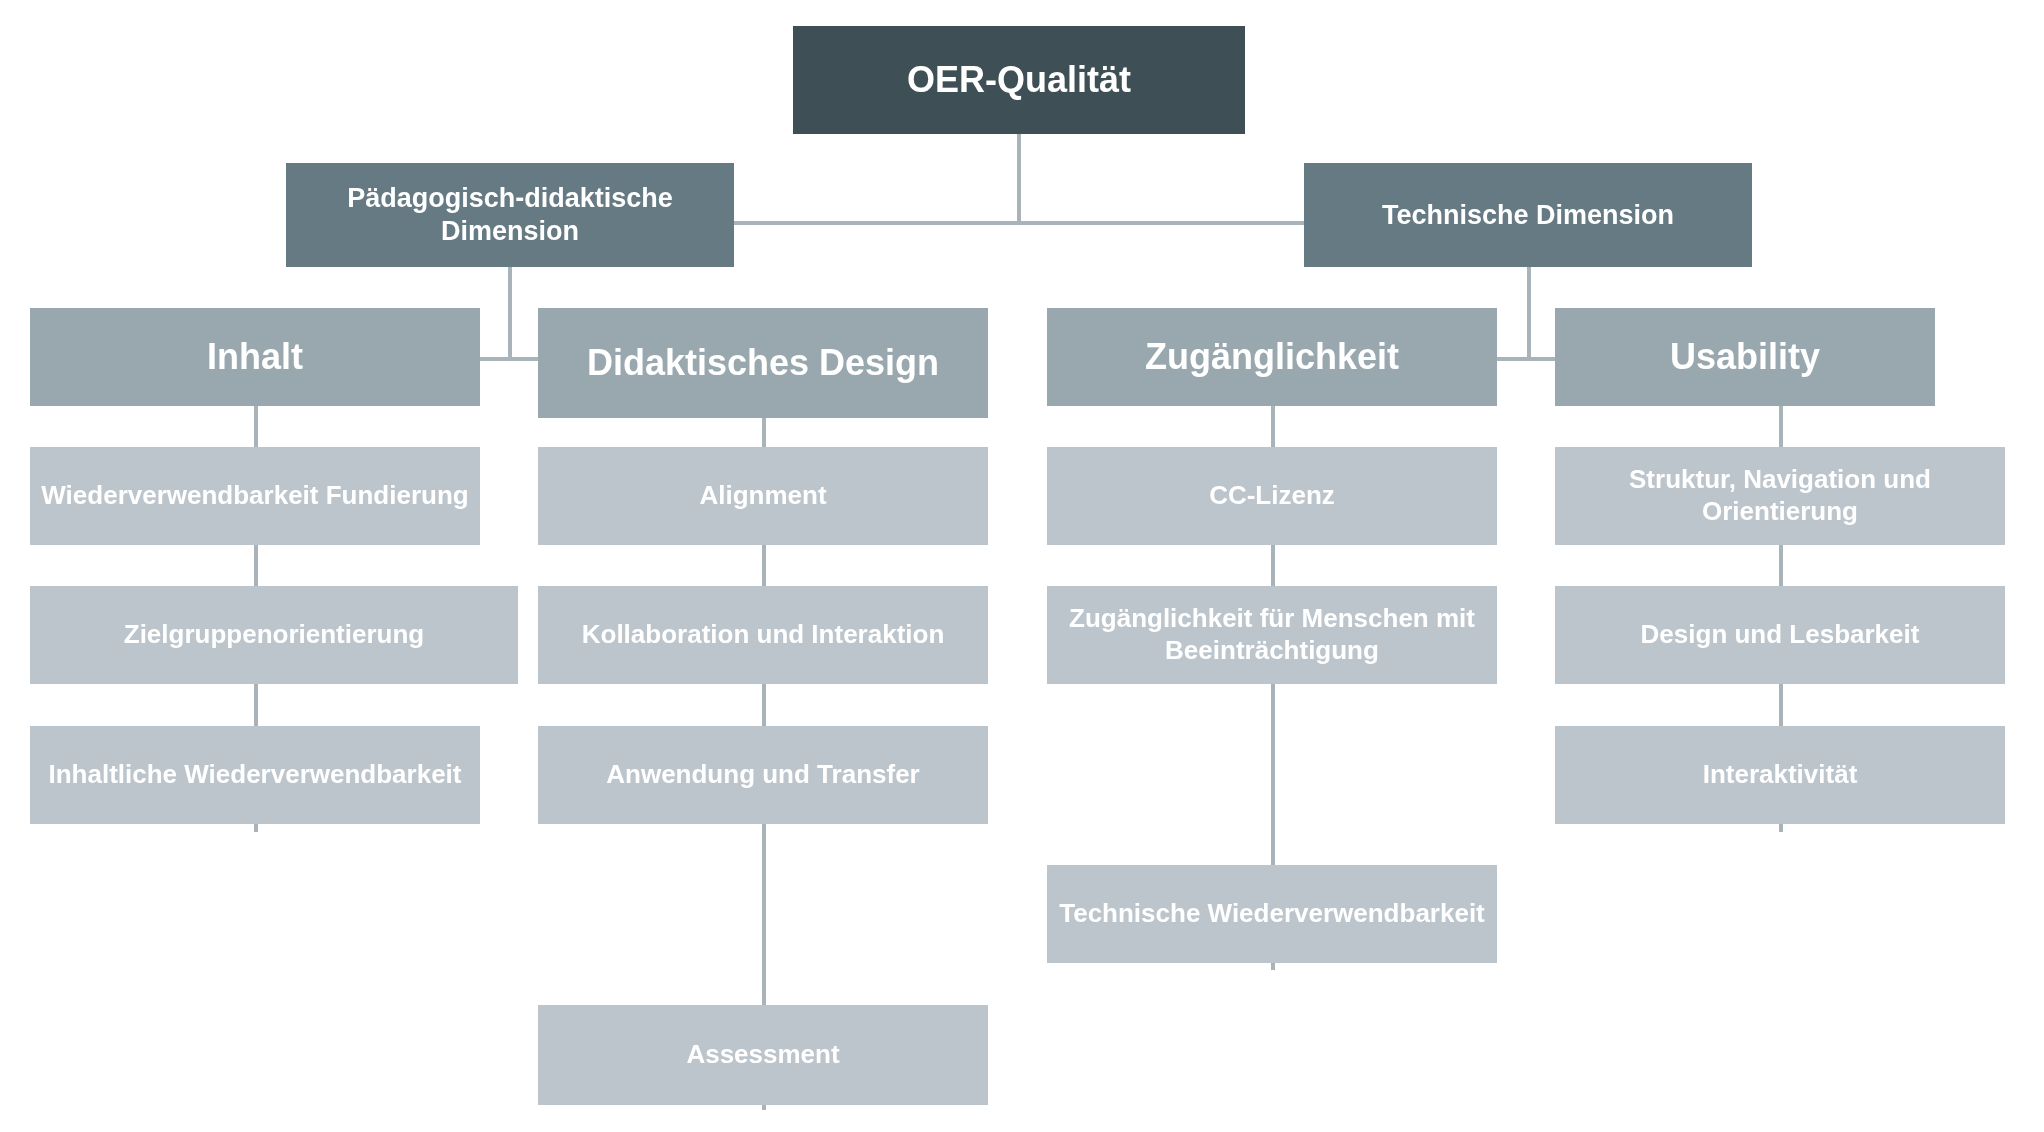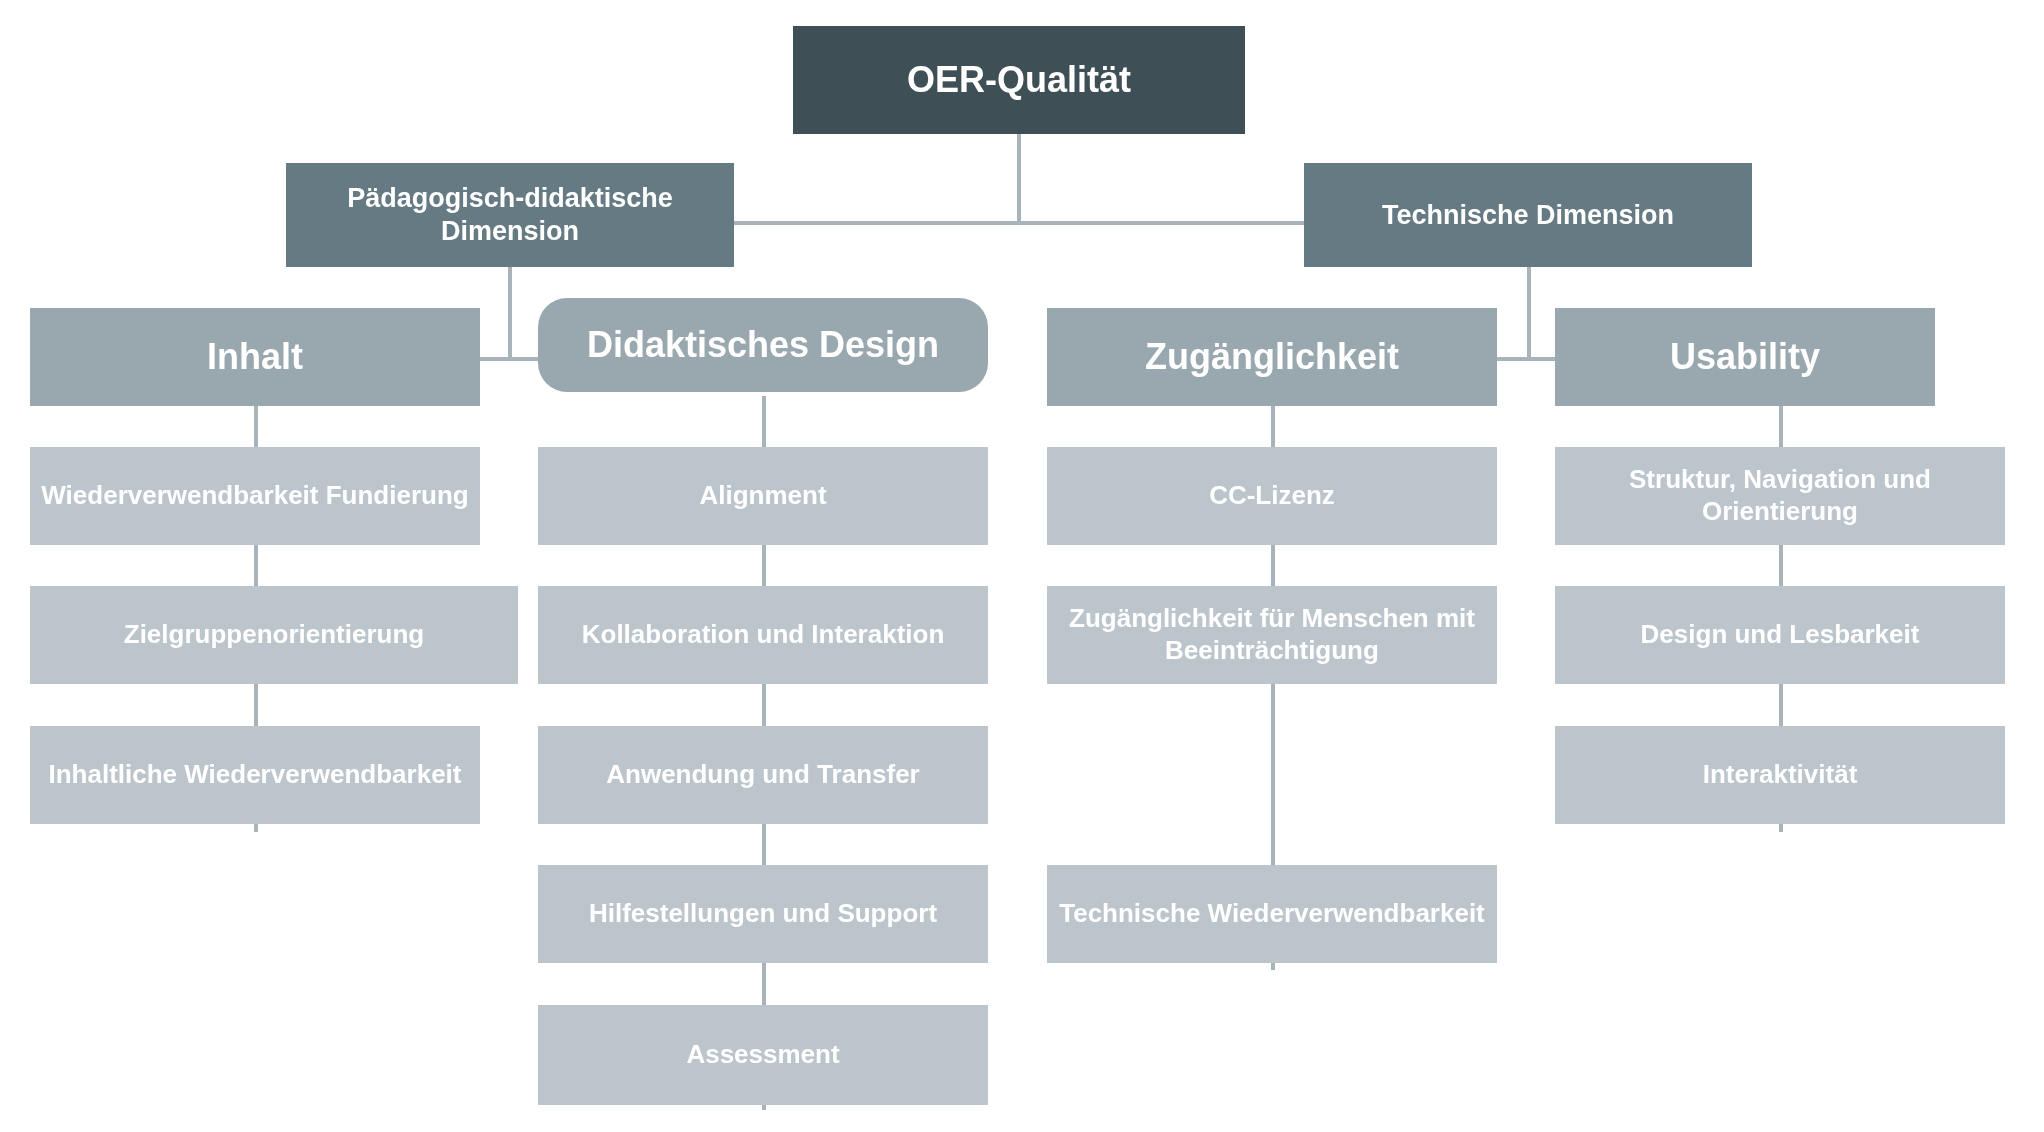--- a/index.html
+++ b/index.html
@@ -78,39 +78,38 @@
   <div class="conn v" style="left:1779px; top:396px; height:436px;"></div>
 
   <div class="node tier-root" style="left:793px; top:26px; width:452px; height:108px;">OER-Qualität</div>
 
   <div class="node tier-dim" style="left:286px; top:163px; width:448px; height:104px;">Pädagogisch-didaktische Dimension</div>
 
   <div class="node tier-dim" style="left:1304px; top:163px; width:448px; height:104px;">Technische Dimension</div>
 
   <div class="node tier-cat" style="left:30px; top:308px; width:450px; height:98px;">Inhalt</div>
 
-  <div class="node tier-cat" style="left:538px; top:298px; width:450px; height:94px;border-radius:29px;">Didaktisches Design</div>
+  <div class="node tier-cat" style="left:538px; top:308px; width:450px; height:110px;">Didaktisches Design</div>
 
   <div class="node tier-cat" style="left:1047px; top:308px; width:450px; height:98px;">Zugänglichkeit</div>
 
   <div class="node tier-cat" style="left:1555px; top:308px; width:380px; height:98px;">Usability</div>
 
   <div class="node tier-crit" style="left:30px; top:447px; width:450px; height:98px;">Wiederverwendbarkeit Fundierung</div>
 
   <div class="node tier-crit" style="left:30px; top:586px; width:488px; height:98px;">Zielgruppenorientierung</div>
 
   <div class="node tier-crit" style="left:30px; top:726px; width:450px; height:98px;">Inhaltliche Wiederverwendbarkeit</div>
 
   <div class="node tier-crit" style="left:538px; top:447px; width:450px; height:98px;">Alignment</div>
 
   <div class="node tier-crit" style="left:538px; top:586px; width:450px; height:98px;">Kollaboration und Interaktion</div>
 
   <div class="node tier-crit" style="left:538px; top:726px; width:450px; height:98px;">Anwendung und Transfer</div>
 
-  <div class="node tier-crit" style="left:538px; top:865px; width:450px; height:98px;">Hilfestellungen und Support</div>
 
   <div class="node tier-crit" style="left:538px; top:1005px; width:450px; height:100px;">Assessment</div>
 
   <div class="node tier-crit" style="left:1047px; top:447px; width:450px; height:98px;">CC-Lizenz</div>
 
   <div class="node tier-crit" style="left:1047px; top:586px; width:450px; height:98px;">Zugänglichkeit für Menschen mit Beeinträchtigung</div>
 
 
   <div class="node tier-crit" style="left:1047px; top:865px; width:450px; height:98px;">Technische Wiederverwendbarkeit</div>
 

